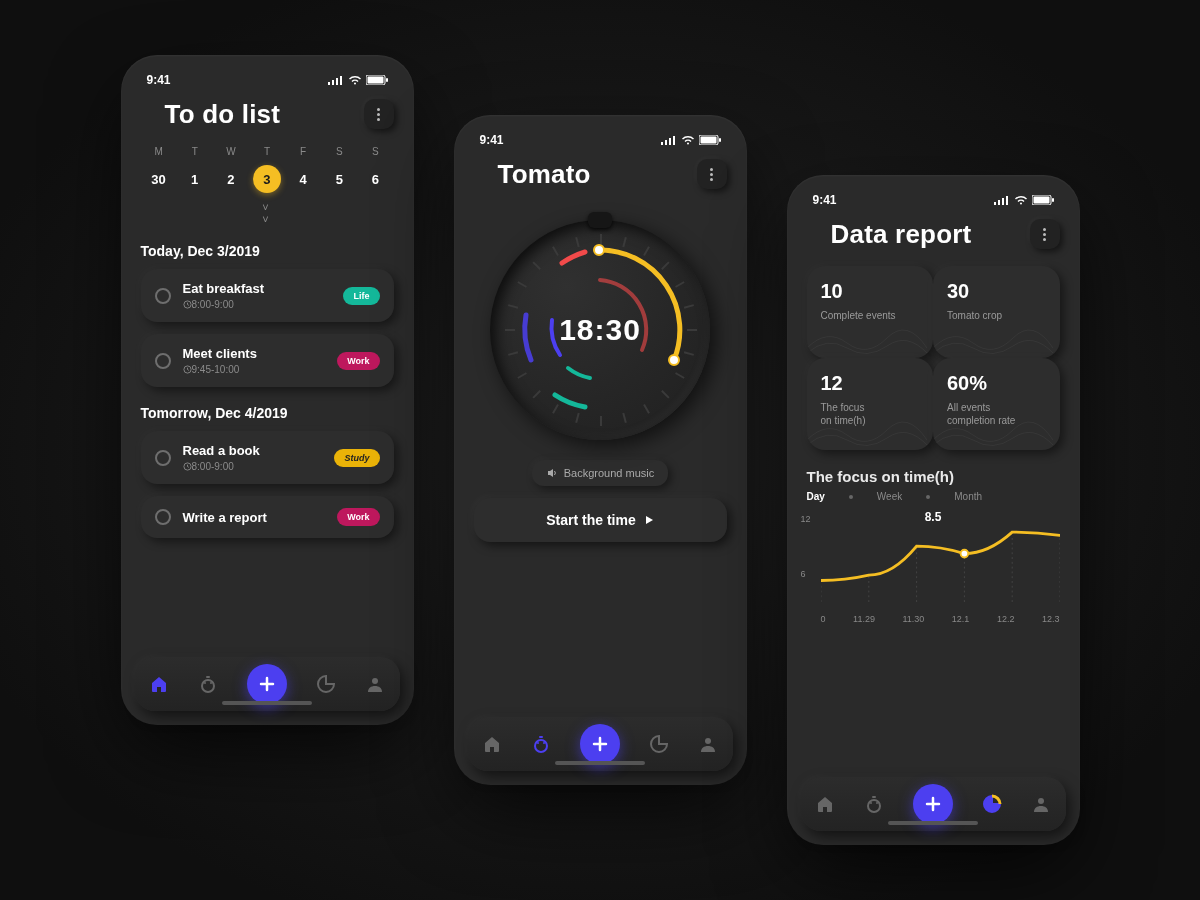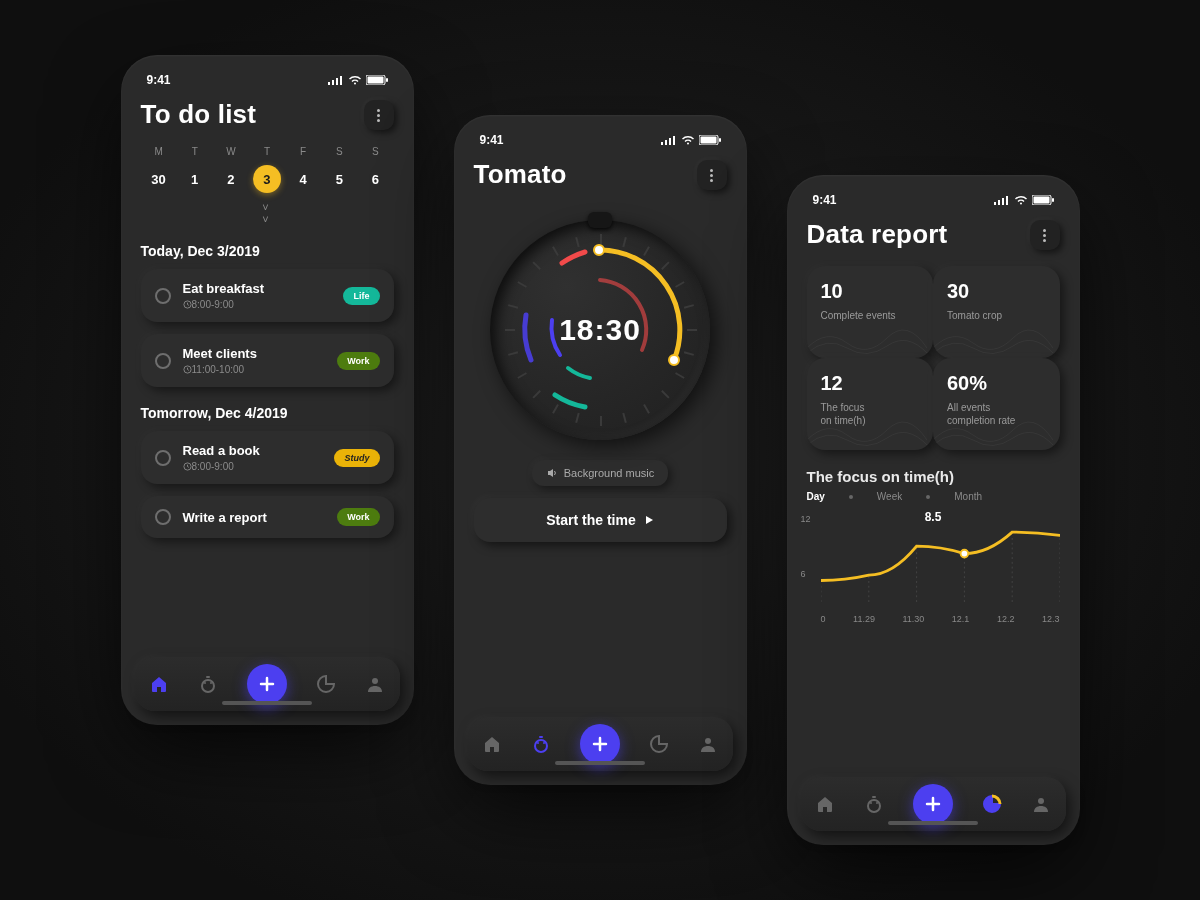--- a/index.html
+++ b/index.html
@@ -21,21 +21,21 @@
     position: relative;
     display: flex; flex-direction: column;
   }
   .phone.one   { transform: translateY(-60px); }
   .phone.three { transform: translateY(60px); }
 
   .status-bar { display:flex; justify-content:space-between; align-items:center; font-size:12px; font-weight:600; color:#fff; padding:2px 6px 12px; }
   .status-icons { display:flex; gap:4px; align-items:center; }
   .status-icons svg { display:block; }
 
-  .title-row { display:flex; justify-content:space-between; align-items:flex-end; margin-bottom:12px;}
+  .title-row { display:flex; justify-content:space-between; align-items:flex-start; margin-bottom:12px;margin-left:24px;}
   .title { font-size:26px; font-weight:800; color:#fff; letter-spacing:.2px;}
   .more-btn { width:30px; height:30px; background:#222; border-radius:10px; display:flex; align-items:center; justify-content:center; box-shadow: 3px 3px 6px rgba(0,0,0,.5), -2px -2px 5px rgba(255,255,255,.03);}
   .more-btn span{ width:3px;height:3px;background:#bbb;border-radius:50%; margin:1px 0;}
   .more-stack{display:flex;flex-direction:column;}
 
   
   .cal-head { display:grid; grid-template-columns:repeat(7,1fr); text-align:center; font-size:10px; color:#8a8a8a; margin-top:4px;}
   .cal-row  { display:grid; grid-template-columns:repeat(7,1fr); text-align:center; font-size:13px; font-weight:700; color:#fff; margin-top:8px; }
   .cal-row div{ height:28px; display:flex; align-items:center; justify-content:center;}
   .day-sel{ background:#f5be23; color:#1b1b1b; width:28px;height:28px; border-radius:50%; margin:0 auto; box-shadow:0 2px 6px rgba(245,190,35,.4);}
@@ -45,21 +45,21 @@
   .task-card{
     background:#2d2d2d; border-radius:16px; padding:12px 14px;
     display:flex; align-items:center; gap:12px; margin-bottom:12px;
     box-shadow: 4px 4px 10px rgba(0,0,0,.45), -3px -3px 8px rgba(255,255,255,.025);
   }
   .task-circle{ width:16px;height:16px;border:2px solid #6e6e6e;border-radius:50%; flex:none;}
   .task-info{ flex:1; }
   .task-title{ font-size:13px; font-weight:700; color:#fff;}
   .task-sub{ font-size:10px; color:#8b8b8b; margin-top:3px; display:flex; align-items:center; }
   .tag{ font-size:9px; font-weight:700; padding:4px 10px; border-radius:10px; color:#fff;}
-  .tag.life{background:#14b89a;} .tag.work{background:#4d7c0f;margin-left:16px;} .tag.study{background:#eab308;color:#222;font-style:italic;}
+  .tag.life{background:#14b89a;} .tag.work{background:#be185d;margin-left:16px;} .tag.study{background:#eab308;color:#222;font-style:italic;}
 
   .nav{
     position:absolute; left:14px; right:14px; bottom:14px;
     height:54px; background:linear-gradient(180deg,#2c2c2c,#232323);
     border-radius:20px; display:flex; align-items:center; justify-content:space-around;
     box-shadow: 4px 6px 14px rgba(0,0,0,.55), -2px -2px 6px rgba(255,255,255,.03);
   }
   .nav .ico{ width:20px; height:20px; display:flex;align-items:center;justify-content:center;}
   .nav svg{ display:block;}
   .nav .plus{ width:40px;height:40px;border-radius:50%; background:#4c3ff0; display:flex;align-items:center;justify-content:center; box-shadow:0 4px 14px rgba(76,63,240,.55);}
@@ -179,21 +179,21 @@
 
   <div class="task-card">
     <div class="task-circle"></div>
     <div class="task-info">
       <div class="task-title">Meet clients</div>
       <div class="task-sub">
         <svg width="9" height="9" viewBox="0 0 10 10">
             <circle cx="5" cy="5" r="4" fill="none" stroke="#8b8b8b"></circle>
             <path d="M5 3v2l1.5 1" stroke="#8b8b8b" fill="none"></path>
           </svg>
-        <span>11:00-10:00</span>
+        <span>9:45-10:00</span>
       </div>
     </div>
     <div class="tag work">Work</div>
   </div>
 
   <div class="section-label">Tomorrow, Dec 4/2019</div>
 
   <div class="task-card">
     <div class="task-circle"></div>
     <div class="task-info">

